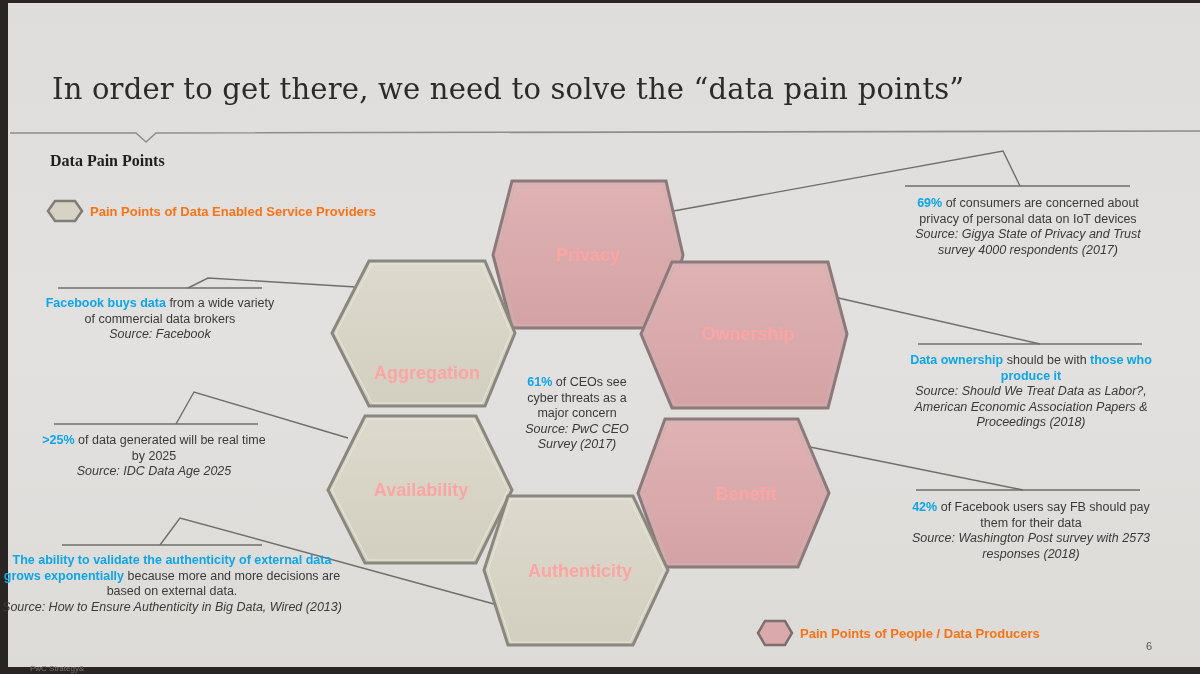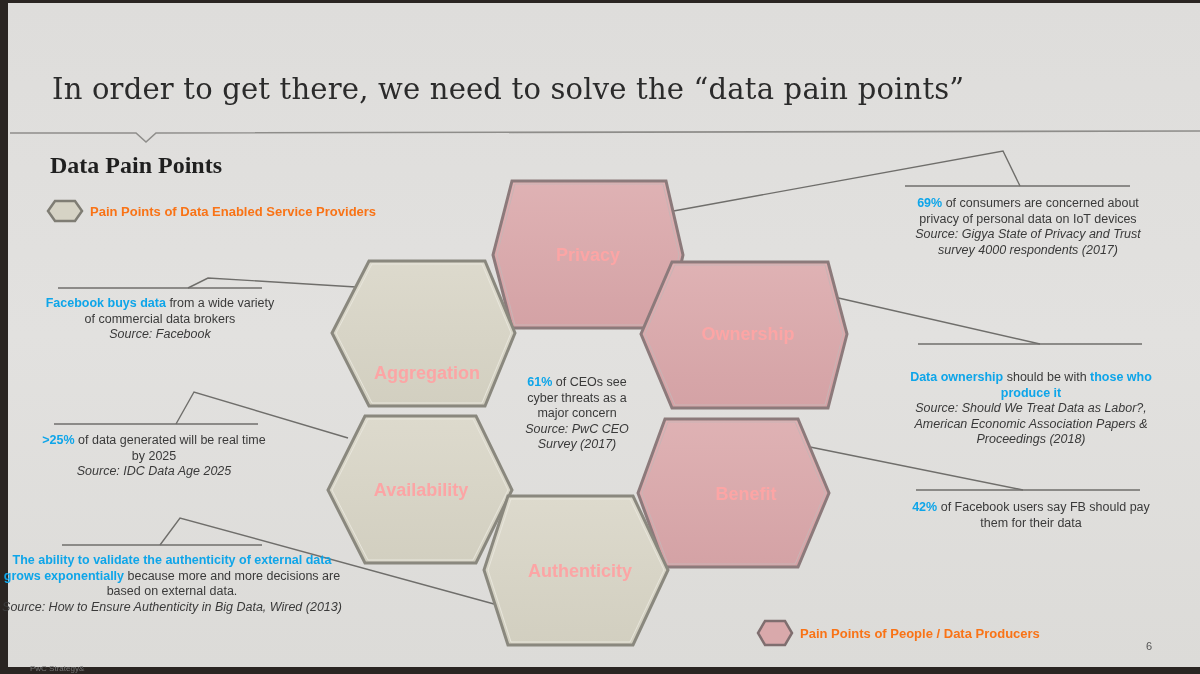--- a/index.html
+++ b/index.html
@@ -1,19 +1,19 @@
 <!DOCTYPE html>
 <html><head>
 <meta charset="utf-8">
 <style>
   html, body { margin:0; padding:0; }
   body { width:1200px; height:674px; background:#2a2522; position:relative; overflow:hidden; font-family:"Liberation Sans", sans-serif; }
   .slide { position:absolute; left:8px; top:3px; width:1192px; height:664px; background:linear-gradient(180deg,#dedddb 0%,#e2e1df 50%,#dcdbd8 100%); }
   .title { position:absolute; left:52px; top:72px; font-family:"DejaVu Serif", serif; font-size:29px; color:#2b2b2b; letter-spacing:0.2px; white-space:nowrap; }
-  .subtitle { position:absolute; left:50px; top:152px; font-family:"Liberation Serif", serif; font-weight:bold; font-size:24px; color:#1f1f1f; }
+  .subtitle { position:absolute; left:50px; top:152px; font-family:"Liberation Serif", serif; font-weight:bold; font-size:16px; color:#1f1f1f; }
   .legend { position:absolute; display:flex; align-items:center; gap:6px; font-weight:bold; font-size:13px; color:#f97316; }
   .callout { position:absolute; text-align:center; font-size:12.5px; line-height:15.5px; color:#3a3a3a; }
   .callout b { color:#0ea5e9; }
   .callout .src { font-style:italic; }
   .hex-label { position:absolute; font-weight:bold; font-size:18px; color:#fca5a5; transform:translate(-50%,-50%); white-space:nowrap; }
   .footer { position:absolute; font-size:8px; color:#777;margin-top:28px; }
   .pagenum { position:absolute; font-size:11px; color:#555; }
   svg.diagram { position:absolute; left:0; top:0; }
 </style>
 </head>
@@ -116,32 +116,33 @@
 <div class="callout" style="left:900px;top:196px;width:256px;">
   <b>69%</b><span> of consumers are concerned about privacy of personal data on IoT devices</span><br>
   <span class="src">Source: Gigya State of Privacy and Trust survey 4000 respondents (2017)</span>
 </div>
 
 <div class="callout" style="left:40px;top:296px;width:240px;">
   <b>Facebook buys data</b><span> from a wide variety of commercial data brokers</span><br>
   <span class="src">Source: Facebook</span>
 </div>
 
-<div class="callout" style="left:906px;top:353px;width:250px;margin-top:17px;">
+<div class="callout" style="left:906px;top:353px;width:250px;">
   <b>Data ownership</b><span> should be with </span><b>those who produce it</b><br>
   <span class="src">Source: Should We Treat Data as Labor?, American Economic Association Papers &amp; Proceedings (2018)</span>
 </div>
 
 <div class="callout" style="left:34px;top:433px;width:240px;">
   <b>&gt;25%</b><span> of data generated will be real time by 2025</span><br>
   <span class="src">Source: IDC Data Age 2025</span>
 </div>
 
 <div class="callout" style="left:906px;top:500px;width:250px;">
   <b>42%</b><span> of Facebook users say FB should pay them for their data</span><br>
+  <span class="src">Source: Washington Post survey with 2573 responses (2018)</span>
 </div>
 
 <div class="callout" style="left:2px;top:553px;width:340px;">
   <b>The ability to validate the authenticity of external data grows exponentially</b><span> because more and more decisions are based on external data.</span><br>
   <span class="src">Source: How to Ensure Authenticity in Big Data, Wired (2013)</span>
 </div>
 
 <div class="footer" style="left:30px;top:636px;">PwC Strategy&amp;</div>
 <div class="pagenum" style="left:1146px;top:640px;">6</div>
 

